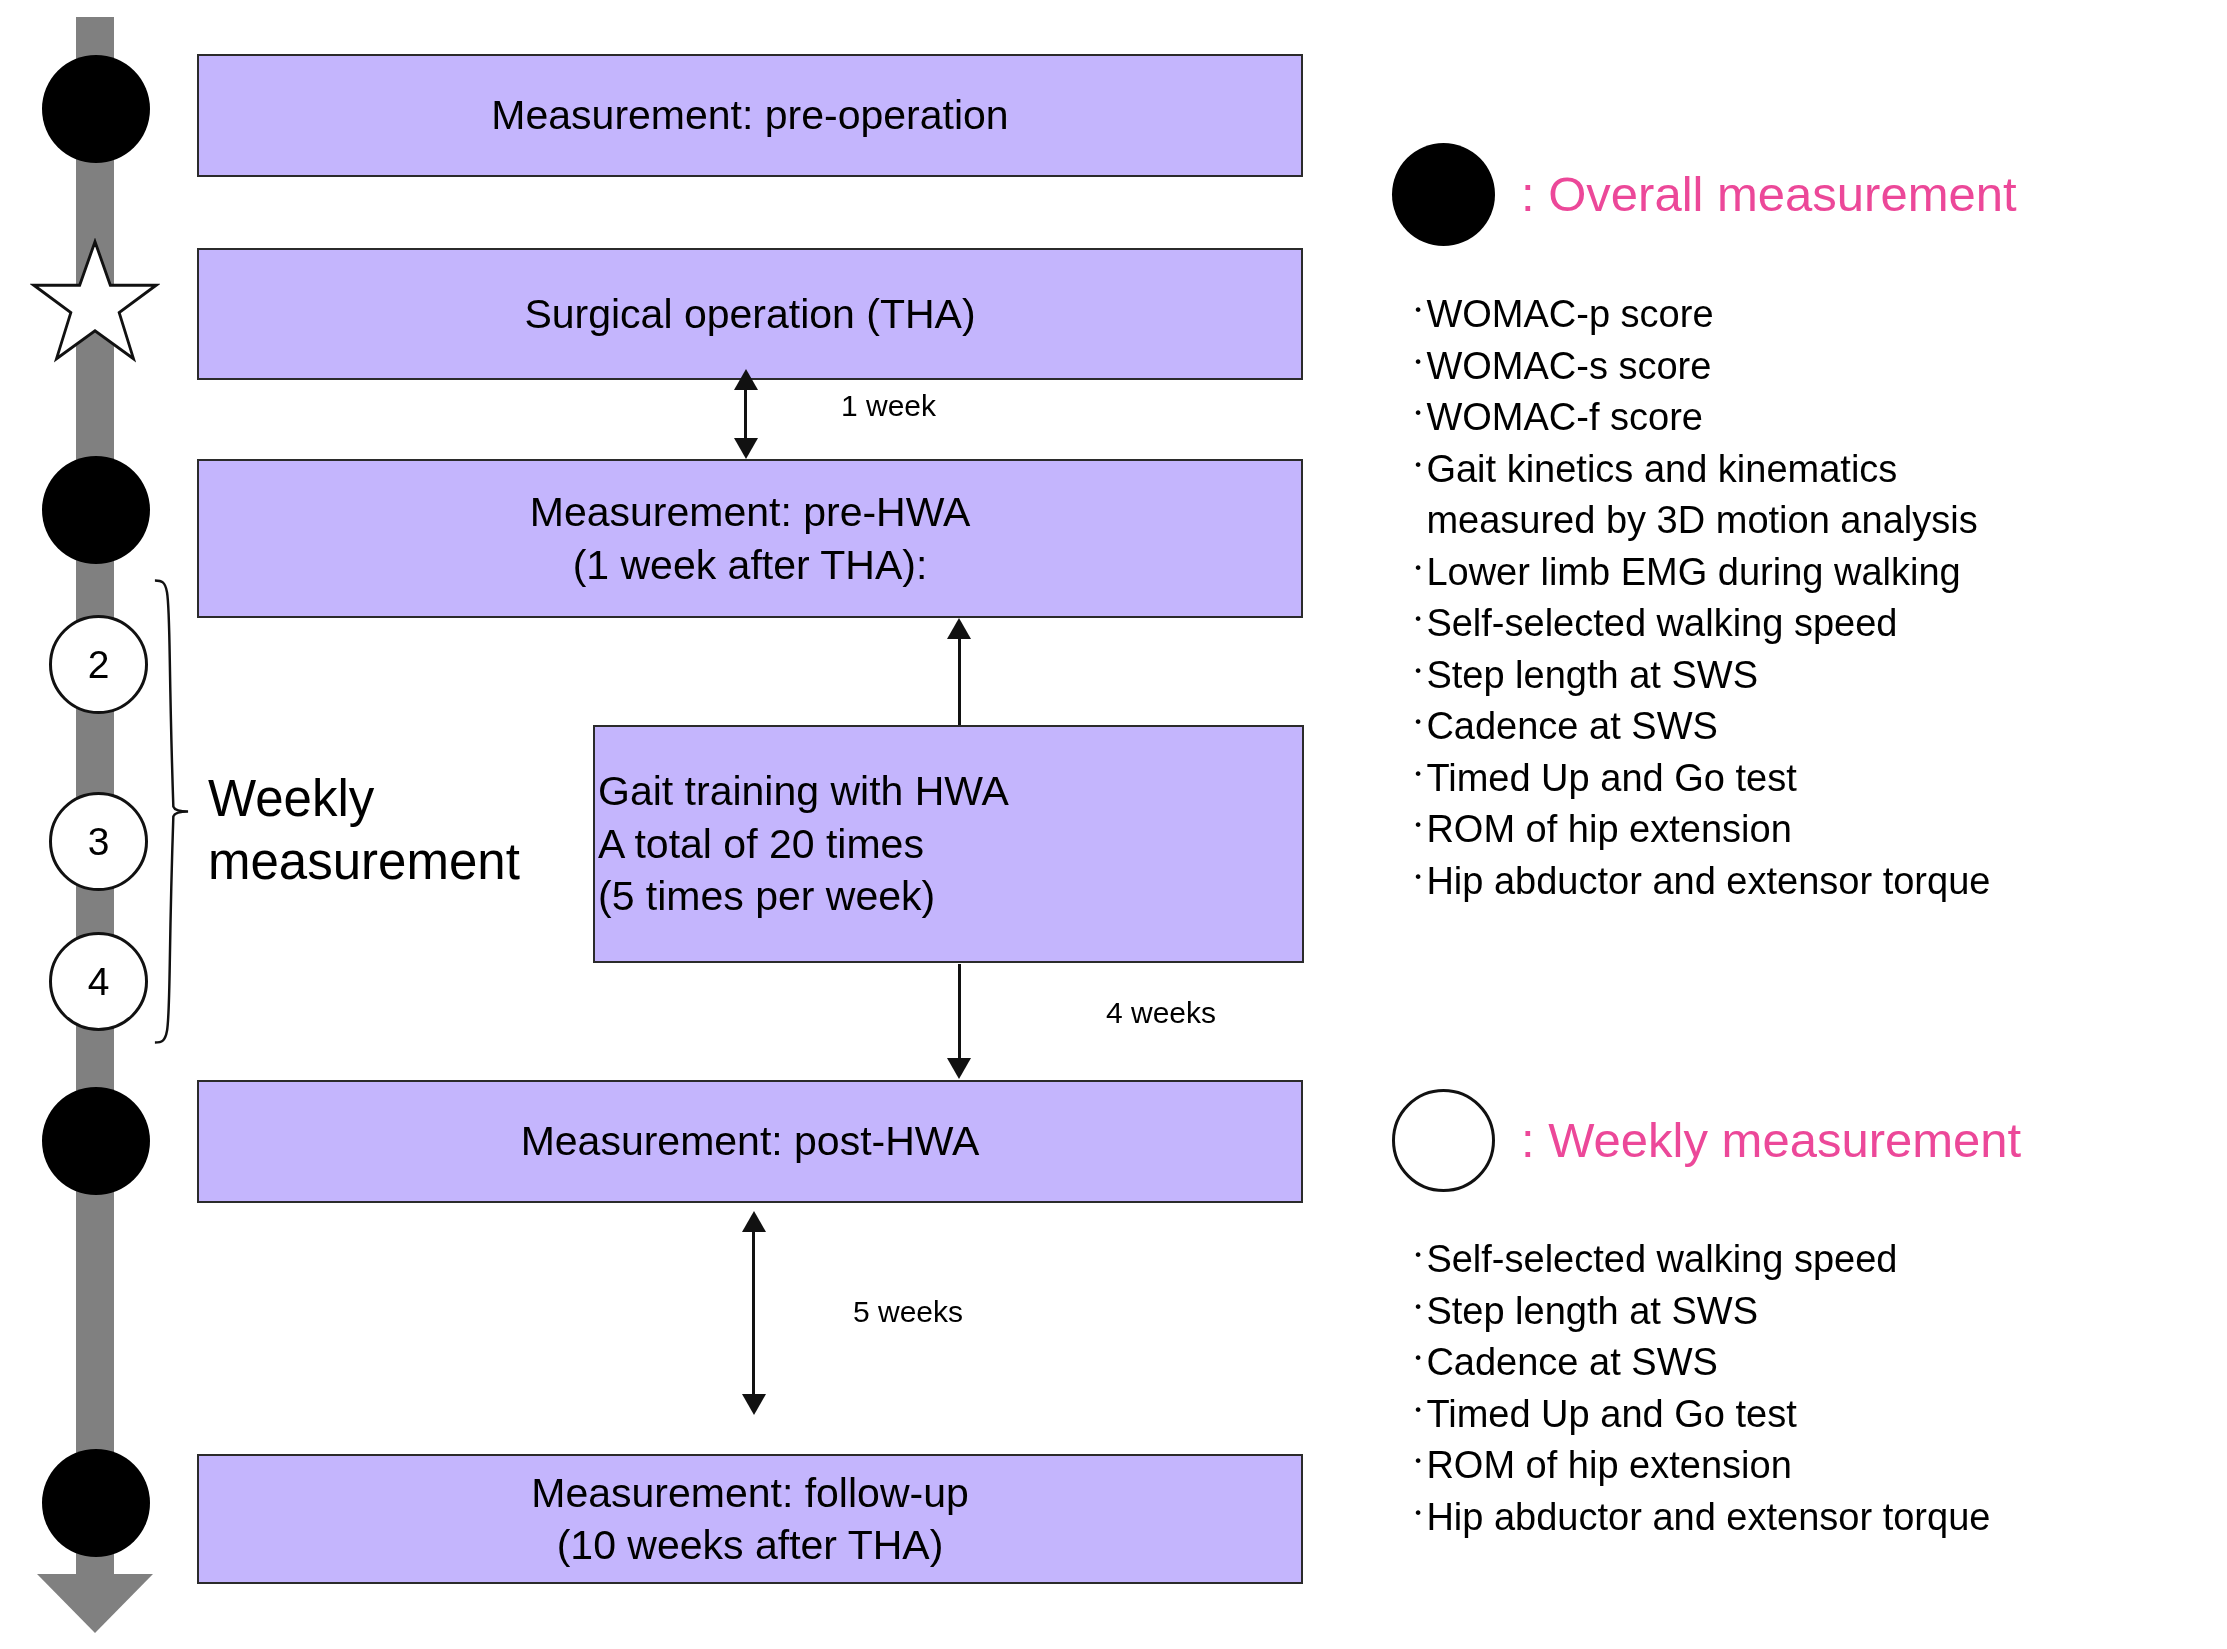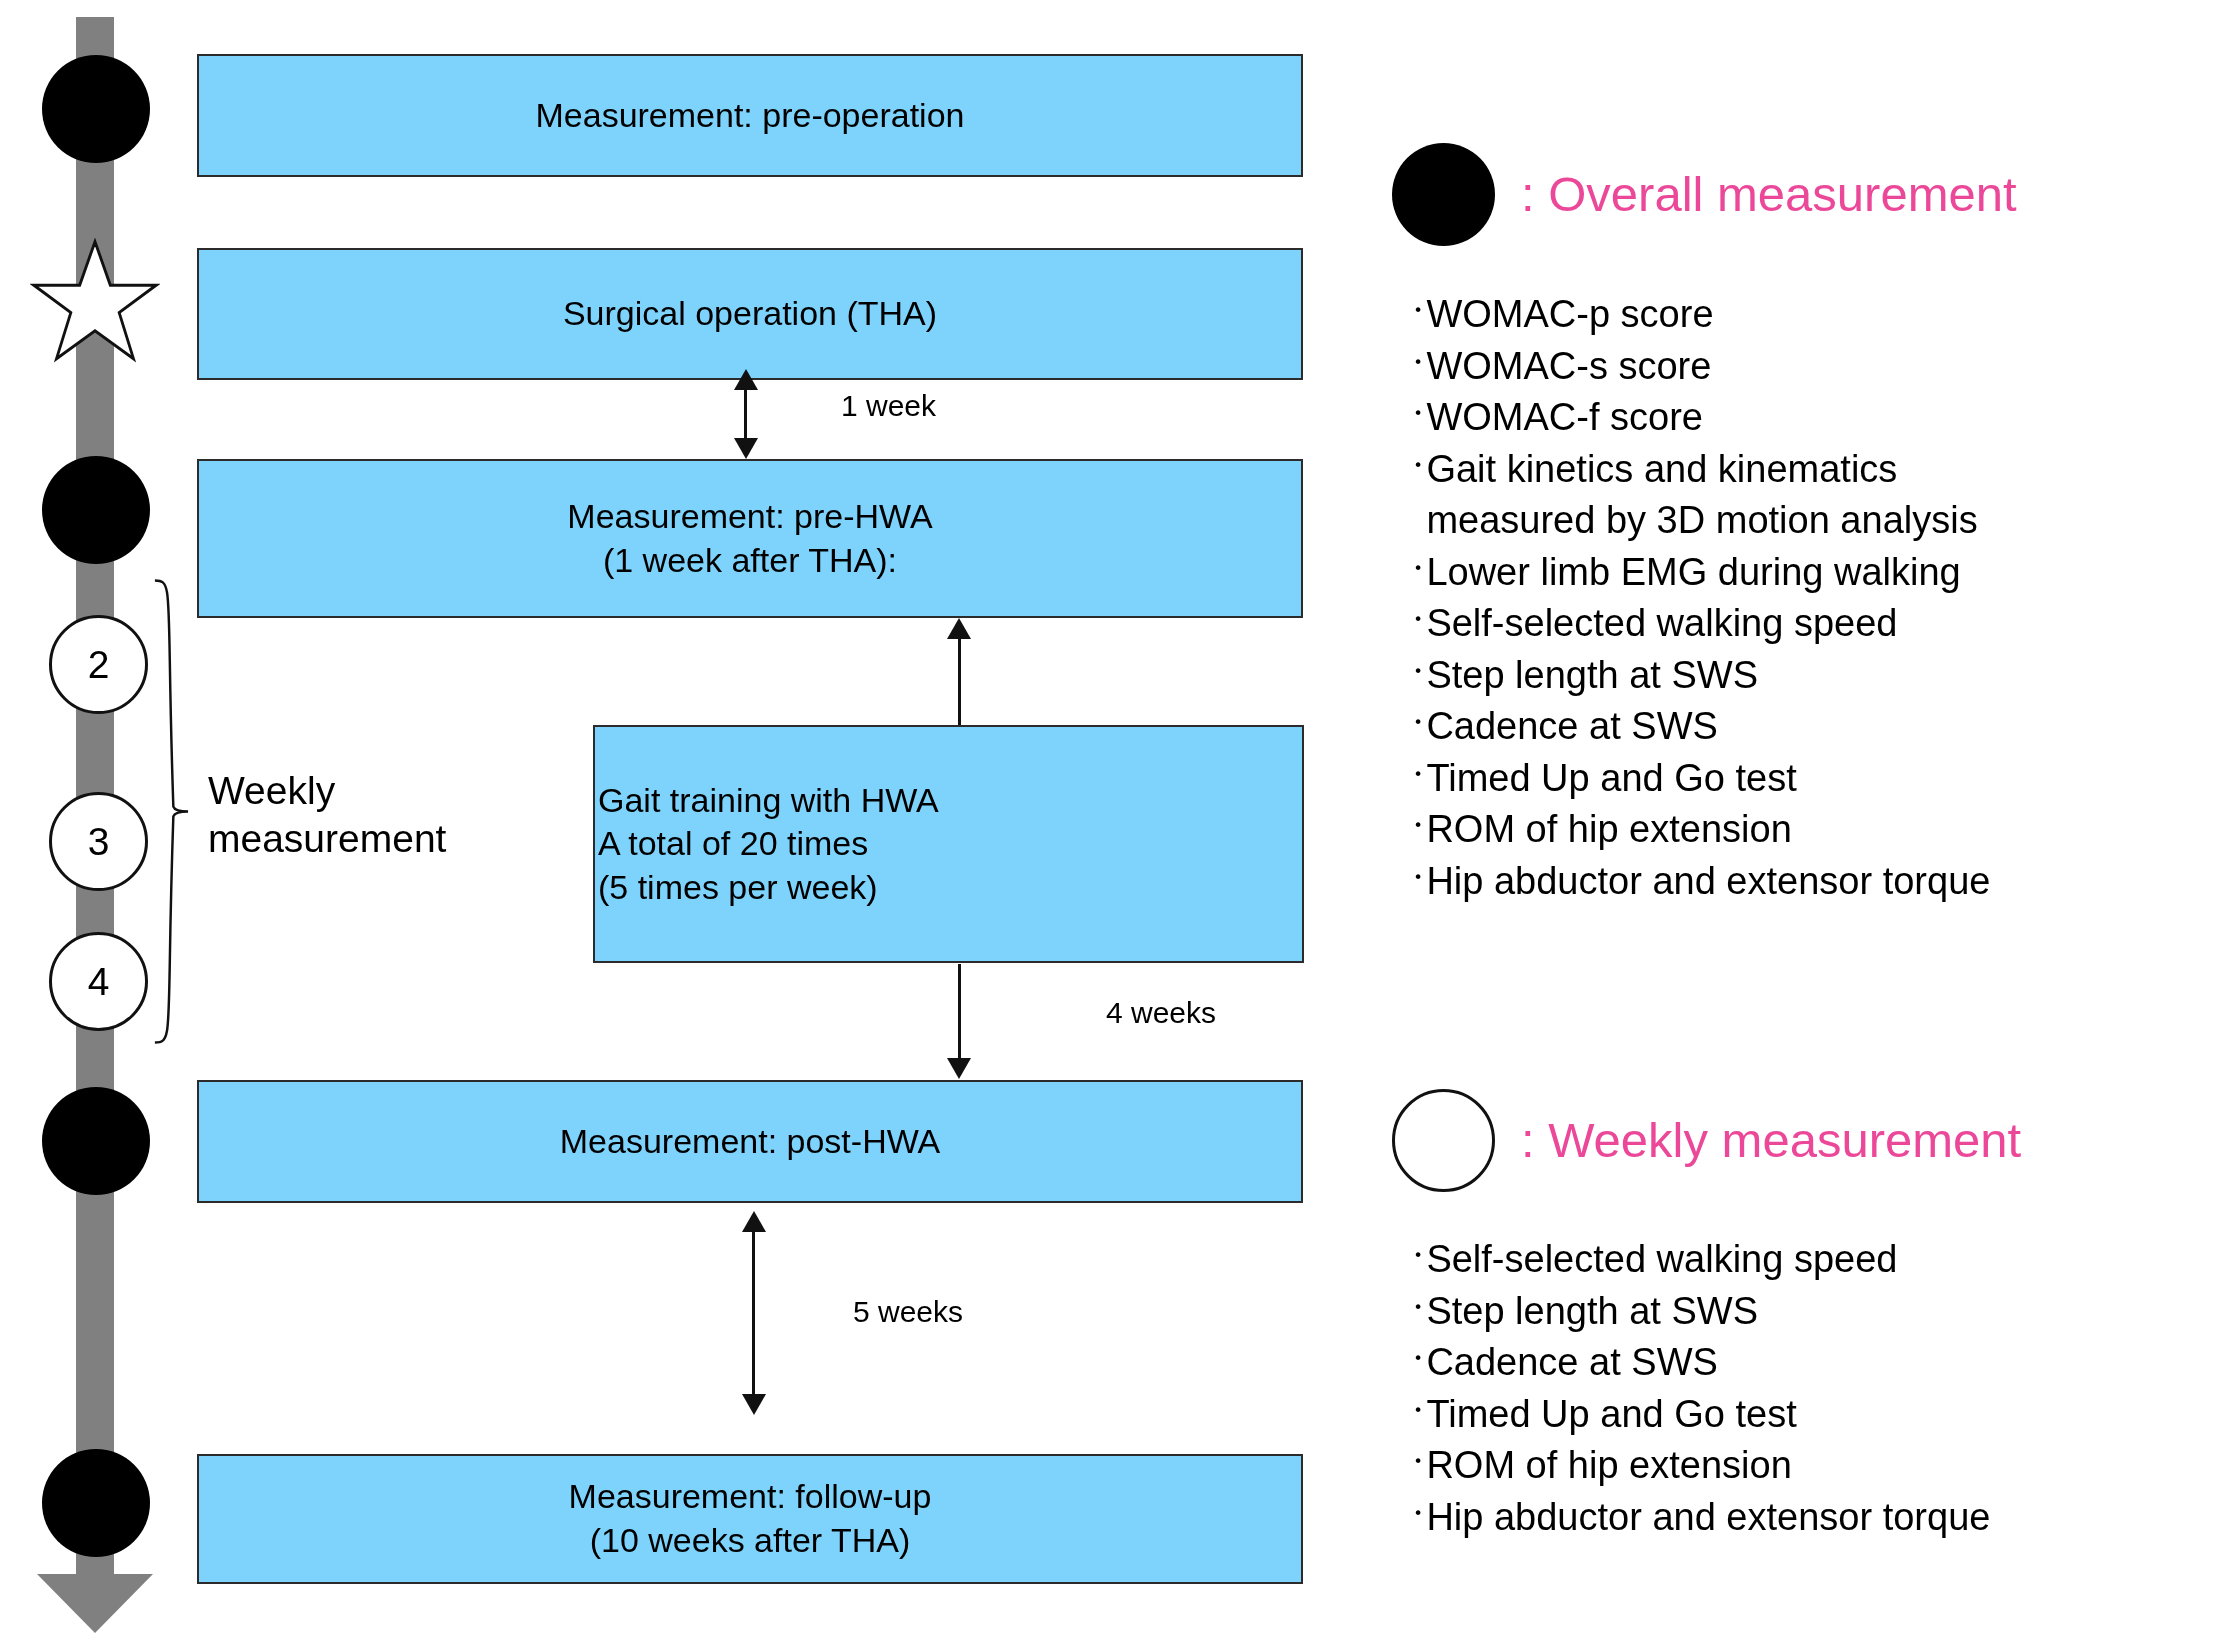--- a/index.html
+++ b/index.html
@@ -29,26 +29,26 @@
     border:3.1px solid #111111;
     display:flex;align-items:center;justify-content:center;
     font-size:39px;line-height:1;color:#000;
   }
   .star{
     position:absolute;width:130px;height:127px;
   }
 
   
   .fbox{
-    position:absolute;background:#7dd3fc;
+    position:absolute;background:#c4b5fd;
     border:2.5px solid #2b2b2b;
     box-sizing:border-box;
     display:flex;flex-direction:column;
     align-items:center;justify-content:center;
-    font-size:34px;line-height:1.28;
+    font-size:41px;line-height:1.28;
     text-align:center;
     color:#000;
   }
   .fbox.left-align{align-items:flex-start;text-align:left;padding-left:3px;}
   .fbox .line{white-space:nowrap;}
 
   
   .vline{position:absolute;background:#111111;width:3.1px;}
   .arrow-up{
     position:absolute;width:0;height:0;
@@ -63,21 +63,21 @@
     border-top:21px solid #111111;
   }
   .conn-label{
     position:absolute;font-size:30px;line-height:1;white-space:nowrap;color:#000;text-align:center;
   }
 
   
   .brace{position:absolute;}
 
   .side-label{
-    position:absolute;font-size:39px;line-height:1.24;color:#000;text-align:left;
+    position:absolute;font-size:51px;line-height:1.24;color:#000;text-align:left;
   }
   .legend-row{
     position:absolute;display:flex;align-items:center;
   }
   .legend-swatch-filled{
     width:103px;height:103px;border-radius:50%;background:#000000;flex:0 0 auto;
   }
   .legend-swatch-open{
     width:103px;height:103px;border-radius:50%;background:#ffffff;
     border:3.1px solid #111111;box-sizing:border-box;flex:0 0 auto;

